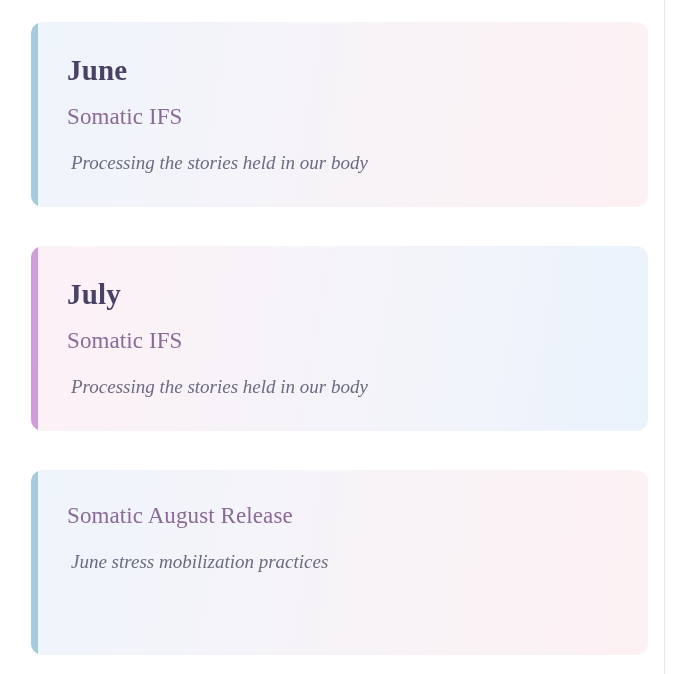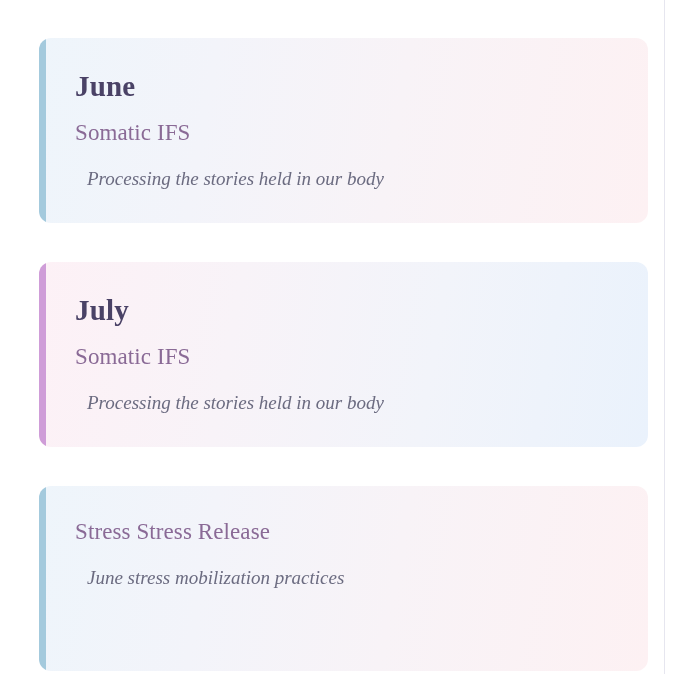--- a/index.html
+++ b/index.html
@@ -11,25 +11,25 @@
     height: 674px;
     background: #ffffff;
     font-family: "Liberation Serif", serif;
     overflow: hidden;
     position: relative;
   }
 
   #schedule-list {
     position: absolute;
     left: 0;
-    top: 16px;
+    top: 0;
     width: 664px;
     height: 526px;
     box-sizing: border-box;
-    padding: 22px 0 0 8px;
+    padding: 22px 0 0 0;
   }
 
   .page-divider {
     position: absolute;
     top: 0;
     left: 664px;
     width: 1px;
     height: 674px;
     background: #e6e6ef;
   }
@@ -92,21 +92,21 @@
     line-height: 1;
     letter-spacing: 0.1px;
     margin: 0 0 25px 0;
   }
 
   .program-desc {
     font-size: 19px;
     font-style: italic;
     color: #6b6b80;
     line-height: 1;
-    margin: 12px;
+    margin: 4px;
   }
 </style>
 </head>
 <body>
 
 <div id="schedule-list">
 
   <div class="month-card grad-blue-pink">
     <div class="accent-bar accent-blue"></div>
     <div class="month-title">June</div>
@@ -116,19 +116,19 @@
 
   <div class="month-card grad-pink-blue">
     <div class="accent-bar accent-orchid"></div>
     <div class="month-title">July</div>
     <div class="program-title">Somatic IFS</div>
     <div class="program-desc">Processing the stories held in our body</div>
   </div>
 
   <div class="month-card grad-blue-pink">
     <div class="accent-bar accent-blue"></div>
-    <div class="program-title">Stress Stress Release</div>
+    <div class="program-title">Somatic August Release</div>
     <div class="program-desc">June stress mobilization practices</div>
   </div>
 
 </div>
 
 <div class="page-divider"></div>
 
 </body></html>

